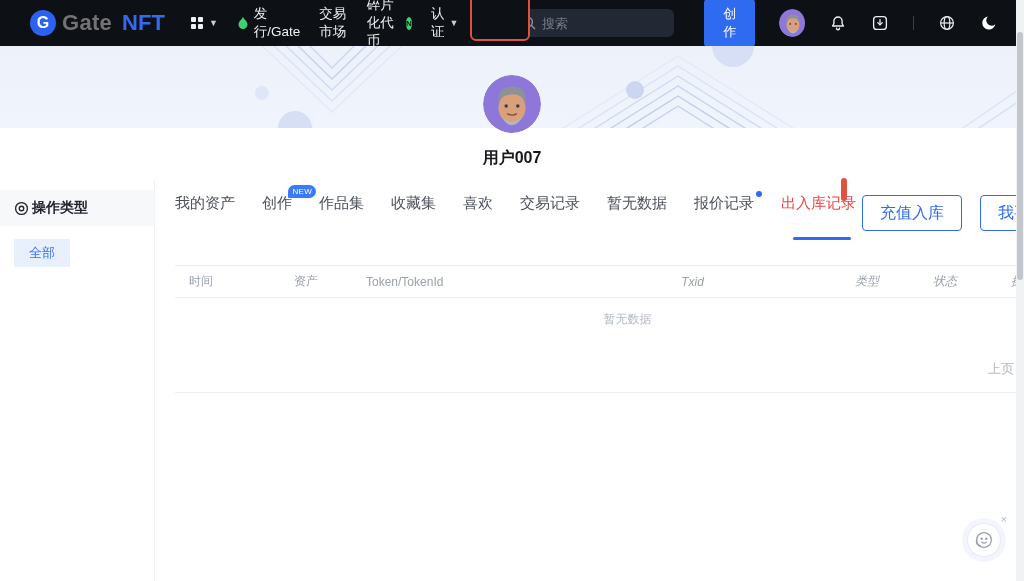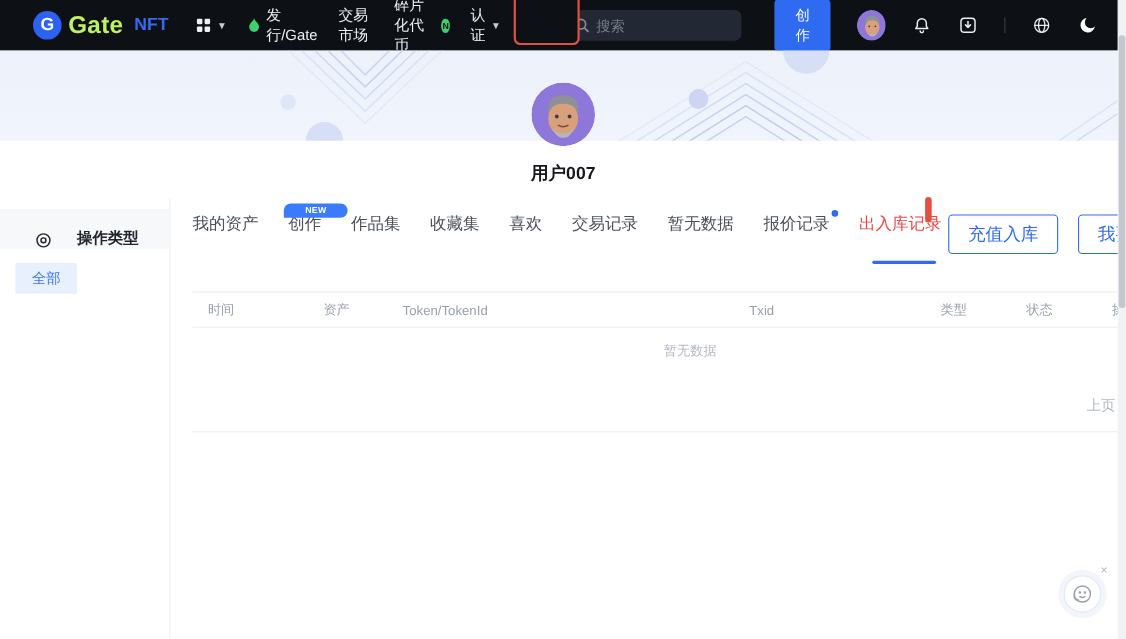--- a/index.html
+++ b/index.html
@@ -5,22 +5,22 @@
   * { margin:0; padding:0; box-sizing:border-box; }
   html,body { width:1024px; height:581px; overflow:hidden; }
   body { font-family:"Liberation Sans","DejaVu Sans",sans-serif; background:#fff; color:#23262d; }
   .page { position:relative; width:1024px; height:581px; overflow:hidden; }
 
   
   .nav { position:relative; height:46px; background:#0d1015; display:flex; align-items:center; padding:0 26px 0 30px; }
   .nav-left { display:flex; align-items:center; gap:19px; }
   .logo { display:flex; align-items:center; gap:6px; margin-right:6px; }
   .logo-mark { width:26px; height:26px; border-radius:50%; background:#2b62f1; color:#fff; font-weight:800; font-size:16px; display:flex; align-items:center; justify-content:center; }
-  .logo-gate { color:#bef264; font-size:22px; font-weight:700; letter-spacing:.3px; }
-  .logo-nft { color:#3569f0; font-size:16px; font-weight:700; margin-left:4px; }
+  .logo-gate { color:#737373; font-size:22px; font-weight:700; letter-spacing:.3px; }
+  .logo-nft { color:#3569f0; font-size:22px; font-weight:700; margin-left:4px; }
   .apps-btn { display:flex; align-items:center; gap:3px; }
   .caret { color:#c9cdd4; font-size:9px; line-height:1; }
   .nav-item { display:flex; align-items:center; gap:5px; color:#eef0f3; font-size:13.5px; font-weight:500; cursor:pointer; position:relative; }
   .n-badge { width:13px; height:13px; border-radius:50%; background:#3fcf6e; color:#0d1015; font-size:8px; font-weight:800; display:flex; align-items:center; justify-content:center; }
   .nav-right { margin-left:auto; display:flex; align-items:center; gap:24px; }
   .search-box { width:172px; height:28px; background:#232934; border-radius:6px; display:flex; align-items:center; gap:6px; padding:0 10px; margin-right:6px; }
   .search-box input { background:transparent; border:none; outline:none; color:#cfd3da; font-size:13px; width:120px; font-family:inherit; }
   .search-box input::placeholder { color:#787e89; }
   .create-btn { background:#2e6bf0; color:#fff; font-size:13px; font-weight:500; border:none; border-radius:4px; padding:6px 13px; cursor:pointer; font-family:inherit; }
   .nav-avatar { width:28px; height:28px; border-radius:50%; overflow:hidden; cursor:pointer; }
@@ -34,40 +34,40 @@
 
   
   .banner { position:relative; height:82px; background:linear-gradient(180deg,#edf1fa 0%,#f0f4fc 100%); overflow:hidden; }
   .banner svg { position:absolute; inset:0; }
   .profile-avatar { position:absolute; left:50%; top:75px; margin-left:-29px; width:58px; height:58px; border-radius:50%; overflow:hidden; z-index:3; }
   .profile-name { margin-top:20px; text-align:center; font-size:16px; font-weight:700; color:#15171b; height:32px; }
 
   
   .main { display:flex; align-items:stretch; min-height:401px; }
   .sidebar { width:155px; flex:0 0 155px; border-right:1px solid #f0f1f4; }
-  .sidebar-header { margin-top:10px; height:36px; background:#f7f8fa; display:flex; align-items:flex-end; gap:23px; padding-left:32px; }
+  .sidebar-header { margin-top:10px; height:36px; background:#f7f8fa; display:flex; align-items:center; gap:3px; padding-left:14px; }
   .sidebar-title { font-size:14px; font-weight:700; color:#20242c; }
   .chip { display:inline-block; margin:13px 0 0 14px; background:#e9f0fd; color:#3672fd; font-size:13px; padding:5px 15px; border-radius:1px; cursor:pointer; }
 
   .content { flex:1; padding:14px 24px 0 20px; position:relative; }
   .tabs-row { display:flex; align-items:flex-start; }
   .tabs { display:flex; gap:27px; }
   .tab { position:relative; height:46px; font-size:15px; color:#4b5059; cursor:pointer; white-space:nowrap; }
   .tab.active { color:#ef4444; font-weight:400; }
   .tab.active .underline { position:absolute; bottom:0; left:50%; transform:translateX(-50%); width:58px; height:3px; border-radius:2px; background:#2e6bf0; }
-  .new-badge { position:absolute; top:-9px; right:-24px; background:#3a7bfd; color:#fff; font-size:8px; font-weight:700; padding:2px 19px; border-radius:8px 8px 8px 1px; letter-spacing:.3px; }
+  .new-badge { position:absolute; top:-9px; right:-24px; background:#3a7bfd; color:#fff; font-size:8px; font-weight:400; padding:2px 4px; border-radius:8px 8px 8px 1px; letter-spacing:.3px; }
   .blue-dot { position:absolute; top:-3px; right:-8px; width:6px; height:6px; border-radius:50%; background:#2e6bf0; }
   .actions { margin-left:auto; display:flex; gap:18px; padding-top:1px; }
   .outline-btn { background:#fff; border:1px solid #2e6bf0; color:#2e6bf0; font-size:16px; border-radius:4px; padding:6.5px 17px; cursor:pointer; font-family:inherit; white-space:nowrap; }
 
   
   .table { margin-top:25px; border-top:1px solid #ebedf0; border-bottom:1px solid #ebedf0; }
   .thead { display:grid; grid-template-columns:105px 72px 195px 1fr 86px 70px 86px; padding:0 14px; height:32px; align-items:center; font-size:12px; color:#9aa0ac; border-bottom:1px solid #eef0f3; }
   .th { text-align:left; }
-  .th.c { text-align:center; }
+  .th.c { text-align:center;font-style:italic; }
   .tbody { position:relative; height:94px; }
   .empty { text-align:center; padding-top:13px; font-size:12px; color:#b3b9c3; }
   .pagination { position:absolute; right:14px; bottom:14px; display:flex; gap:26px; font-size:13px; color:#b3b9c3; }
   .page-link { cursor:pointer; }
 
   
   .chat { position:absolute; right:23px; bottom:24px; width:34px; height:34px; background:#fff; border:1px solid #e4e9f3; border-radius:50%; box-shadow:0 0 0 5px rgba(237,241,250,.75); display:flex; align-items:center; justify-content:center; cursor:pointer; z-index:5; }
   .chat-close { position:absolute; top:-10px; right:-7px; font-size:11px; color:#b4b9c2; cursor:pointer; line-height:1; }
 
   

